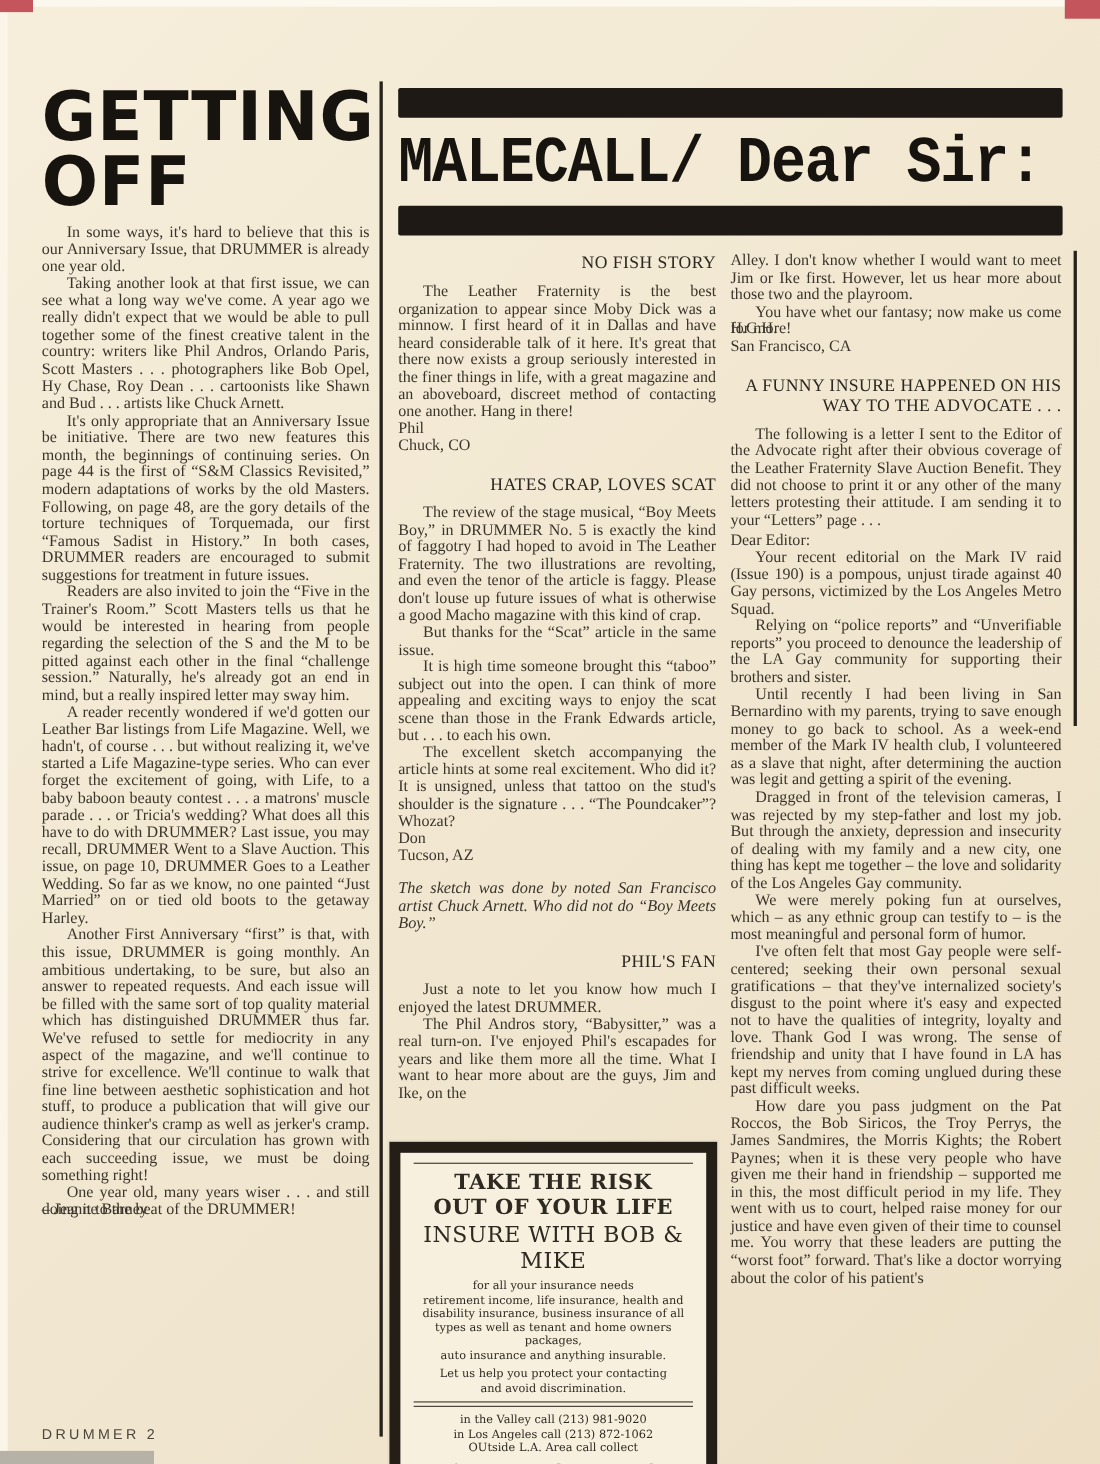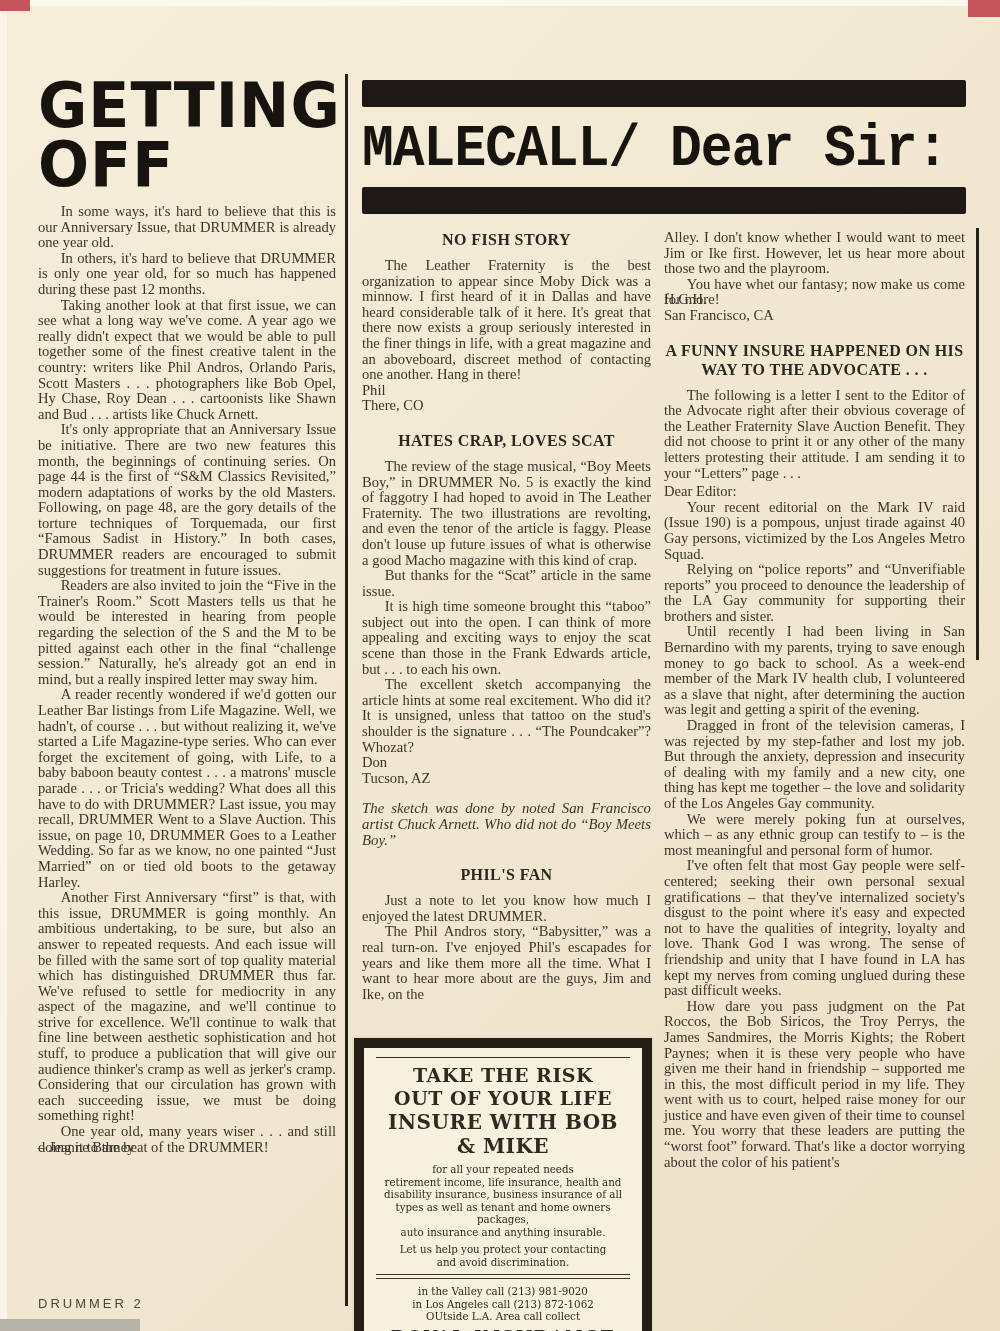--- a/index.html
+++ b/index.html
@@ -36,35 +36,35 @@
   
   .mc-header{position:absolute;left:362px;top:80px;width:604px;}
   .mc-bar{height:27px;background:#1e1914;border-radius:2px;}
   .mc-title{font-family:"Liberation Mono", monospace;font-weight:700;color:#17130e;
     font-size:53px;line-height:60px;letter-spacing:-1px;transform:scaleY(1.12);transform-origin:left center;
     margin:12px 0 8px 0;white-space:nowrap;}
 
   
   .mid-col{position:absolute;left:362px;top:230px;width:289px;}
   .right-col{position:absolute;left:664px;top:230px;width:301px;}
-  .letter-heading{font-size:16px;letter-spacing:.4px;font-weight:700;color:#2c2720;
-    margin:17px 0 9px 0;line-height:19px;text-align:center;text-indent:0;}
+  .letter-heading{font-size:16px;letter-spacing:.4px;font-weight:400;color:#2c2720;
+    margin:17px 0 9px 0;line-height:19px;text-align:right;text-indent:0;}
   .letter-heading.first{margin-top:0;}
   .editor-note{font-style:italic;margin:15px 0 2px 0;text-indent:0;font-size:14.8px;}
   .salutation{text-indent:0;margin-top:3px;}
 
   
   .ad-box{position:absolute;left:354px;top:1038px;width:298px;box-sizing:border-box;
     background:#f7f0de;border:10px solid #241e16;padding:7px 12px 10px 12px;
     font-family:"DejaVu Serif", serif;color:#2e2921;text-align:center;z-index:5;
     box-shadow:0 0 0 2px #e8dfc9;}
   .ad-rule{border-top:1.5px solid #3a332a;margin:2px 0 6px 0;}
   .ad-rule.dbl{border-bottom:1px solid #3a332a;height:3px;margin:6px 0;}
   .ad-h1{font-weight:700;font-size:19px;line-height:23px;letter-spacing:.5px;}
-  .ad-h2{font-weight:700;font-size:20px;line-height:24px;letter-spacing:.5px;}
+  .ad-h2{font-weight:400;font-size:20px;line-height:24px;letter-spacing:.5px;}
   .ad-small{font-size:10.3px;line-height:12.5px;margin:0;}
   .ad-small-block{margin-top:5px;}
   .ad-tagline{margin-top:5px;}
   .ad-company{font-size:20px;font-weight:400;letter-spacing:1px;line-height:24px;
     border-bottom:3px double #3a332a;padding-bottom:3px;margin:3px 0 5px 0;}
 </style>
 </head>
 <body>
 
 <div class="edge-top"></div>
@@ -77,21 +77,20 @@
 <div class="v-rule-right"></div>
 
 <div class="left-col">
   <div class="go-title">
     <div>GETTING</div>
     <div>OFF</div>
   </div>
   <div class="body-text">
     <div>
         <p class="para">In some ways, it's hard to believe that this is our Anniversary Issue, that DRUMMER is already one year old.</p>
-        <p class="para">In others, it's hard to believe that DRUMMER is only one year old, for so much has happened during these past 12 months.</p>
         <p class="para">Taking another look at that first issue, we can see what a long way we've come. A year ago we really didn't expect that we would be able to pull together some of the finest creative talent in the country: writers like Phil Andros, Orlando Paris, Scott Masters . . . photographers like Bob Opel, Hy Chase, Roy Dean . . . cartoonists like Shawn and Bud . . . artists like Chuck Arnett.</p>
         <p class="para">It's only appropriate that an Anniversary Issue be initiative. There are two new features this month, the beginnings of continuing series. On page 44 is the first of “S&amp;M Classics Revisited,” modern adaptations of works by the old Masters. Following, on page 48, are the gory details of the torture techniques of Torquemada, our first “Famous Sadist in History.” In both cases, DRUMMER readers are encouraged to submit suggestions for treatment in future issues.</p>
         <p class="para">Readers are also invited to join the “Five in the Trainer's Room.” Scott Masters tells us that he would be interested in hearing from people regarding the selection of the S and the M to be pitted against each other in the final “challenge session.” Naturally, he's already got an end in mind, but a really inspired letter may sway him.</p>
         <p class="para">A reader recently wondered if we'd gotten our Leather Bar listings from Life Magazine. Well, we hadn't, of course . . . but without realizing it, we've started a Life Magazine-type series. Who can ever forget the excitement of going, with Life, to a baby baboon beauty contest . . . a matrons' muscle parade . . . or Tricia's wedding? What does all this have to do with DRUMMER? Last issue, you may recall, DRUMMER Went to a Slave Auction. This issue, on page 10, DRUMMER Goes to a Leather Wedding. So far as we know, no one painted “Just Married” on or tied old boots to the getaway Harley.</p>
         <p class="para">Another First Anniversary “first” is that, with this issue, DRUMMER is going monthly. An ambitious undertaking, to be sure, but also an answer to repeated requests. And each issue will be filled with the same sort of top quality material which has distinguished DRUMMER thus far. We've refused to settle for mediocrity in any aspect of the magazine, and we'll continue to strive for excellence. We'll continue to walk that fine line between aesthetic sophistication and hot stuff, to produce a publication that will give our audience thinker's cramp as well as jerker's cramp. Considering that our circulation has grown with each succeeding issue, we must be doing something right!</p>
       </div>
     <p class="para">One year old, many years wiser . . . and still doing it to the beat of the DRUMMER!</p>
     <div class="sig overlap">– Jeanne Barney</div>
   </div>
 </div>
@@ -103,21 +102,21 @@
   <div class="mc-bar"></div>
 </div>
 
 <div class="mid-col body-text">
   <div class="letter-heading first">NO FISH STORY</div>
   <div>
       <p class="para">The Leather Fraternity is the best organization to appear since Moby Dick was a minnow. I first heard of it in Dallas and have heard considerable talk of it here. It's great that there now exists a group seriously interested in the finer things in life, with a great magazine and an aboveboard, discreet method of contacting one another. Hang in there!</p>
     </div>
   <div class="sig">
       <div class="sig-line">Phil</div>
-      <div class="sig-line">There, CO</div>
+      <div class="sig-line">Chuck, CO</div>
     </div>
 
   <div class="letter-heading">HATES CRAP, LOVES SCAT</div>
   <div>
       <p class="para">The review of the stage musical, “Boy Meets Boy,” in DRUMMER No. 5 is exactly the kind of faggotry I had hoped to avoid in The Leather Fraternity. The two illustrations are revolting, and even the tenor of the article is faggy. Please don't louse up future issues of what is otherwise a good Macho magazine with this kind of crap.</p>
       <p class="para">But thanks for the “Scat” article in the same issue.</p>
       <p class="para">It is high time someone brought this “taboo” subject out into the open. I can think of more appealing and exciting ways to enjoy the scat scene than those in the Frank Edwards article, but . . . to each his own.</p>
       <p class="para">The excellent sketch accompanying the article hints at some real excitement. Who did it? It is unsigned, unless that tattoo on the stud's shoulder is the signature . . . “The Poundcaker”? Whozat?</p>
     </div>
   <div class="sig">
@@ -154,21 +153,21 @@
       <p class="para">How dare you pass judgment on the Pat Roccos, the Bob Siricos, the Troy Perrys, the James Sandmires, the Morris Kights; the Robert Paynes; when it is these very people who have given me their hand in friendship – supported me in this, the most difficult period in my life. They went with us to court, helped raise money for our justice and have even given of their time to counsel me. You worry that these leaders are putting the “worst foot” forward. That's like a doctor worrying about the color of his patient's</p>
     </div>
 </div>
 
 <div class="ad-box">
   <div class="ad-rule"></div>
   <div class="ad-h1">TAKE THE RISK</div>
   <div class="ad-h1">OUT OF YOUR LIFE</div>
   <div class="ad-h2">INSURE WITH BOB &amp; MIKE</div>
   <div class="ad-small-block">
-      <div class="ad-small">for all your repeated needs</div>
+      <div class="ad-small">for all your insurance needs</div>
       <div class="ad-small">retirement income, life insurance, health and</div>
       <div class="ad-small">disability insurance, business insurance of all</div>
       <div class="ad-small">types as well as tenant and home owners packages,</div>
       <div class="ad-small">auto insurance and anything insurable.</div>
     </div>
   <div class="ad-tagline">
       <div class="ad-small">Let us help you protect your contacting</div>
       <div class="ad-small">and avoid discrimination.</div>
     </div>
   <div class="ad-rule dbl"></div>

